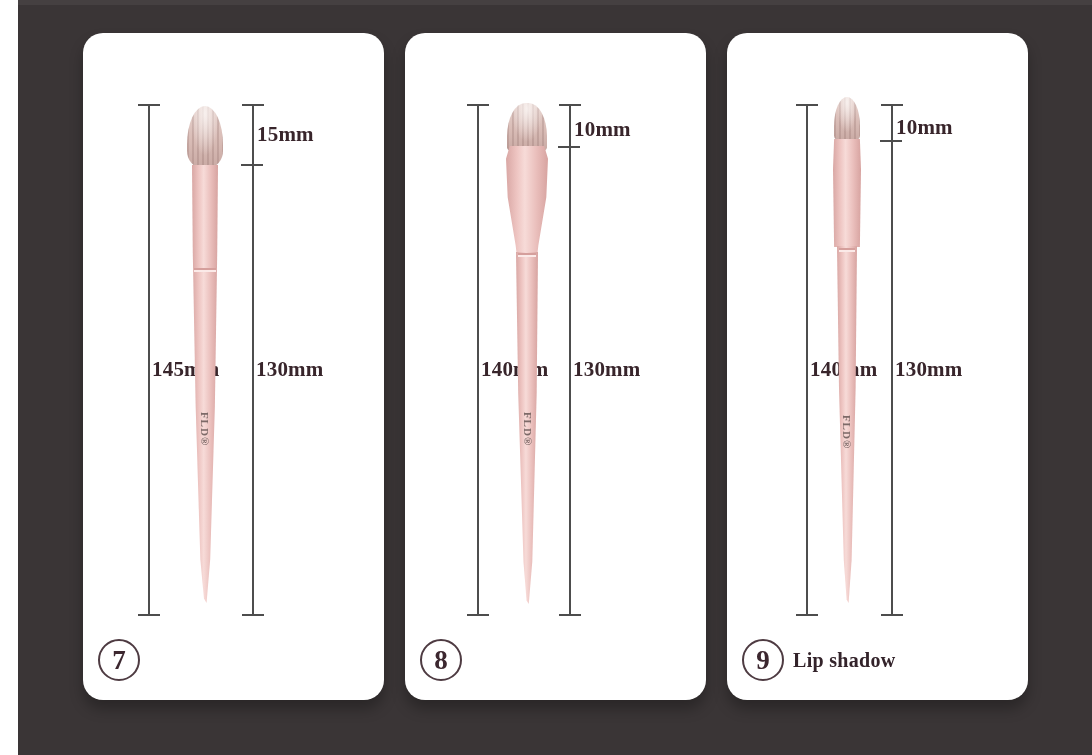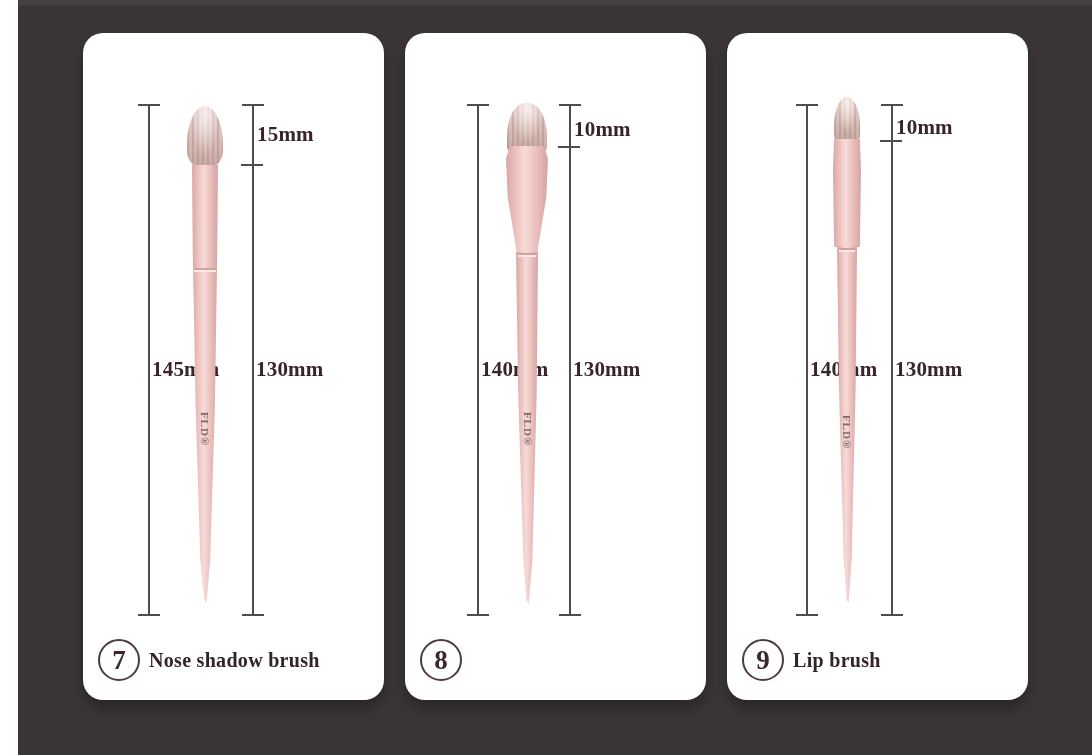--- a/index.html
+++ b/index.html
@@ -120,21 +120,20 @@
     <div class="lbl total">145mm</div>
     <div class="lbl handle">130mm</div>
     <div>
       <div class="part head bristles"></div>
       <div class="part shaft pink"></div>
       <div class="seam part"></div>
       <div class="logo">FLD®</div>
     </div>
     <div class="caption">
       <span class="num">7</span>
-      <span class="name">Nose shadow brush</span>
     </div>
   </section>
 
   <section class="card c2">
     <div class="mline left"></div>
     <div class="mline right"></div>
     <div class="tick"></div>
     <div class="lbl head">10mm</div>
     <div class="lbl total">140mm</div>
     <div class="lbl handle">130mm</div>
@@ -159,16 +158,16 @@
     <div class="lbl handle">130mm</div>
     <div>
       <div class="part head bristles"></div>
       <div class="part body pink"></div>
       <div class="part shaft pink"></div>
       <div class="seam part"></div>
       <div class="logo">FLD®</div>
     </div>
     <div class="caption">
       <span class="num">9</span>
-      <span class="name">Lip brush</span>
+      <span class="name">Lip shadow</span>
     </div>
   </section>
 </div>
 
 </body></html>

